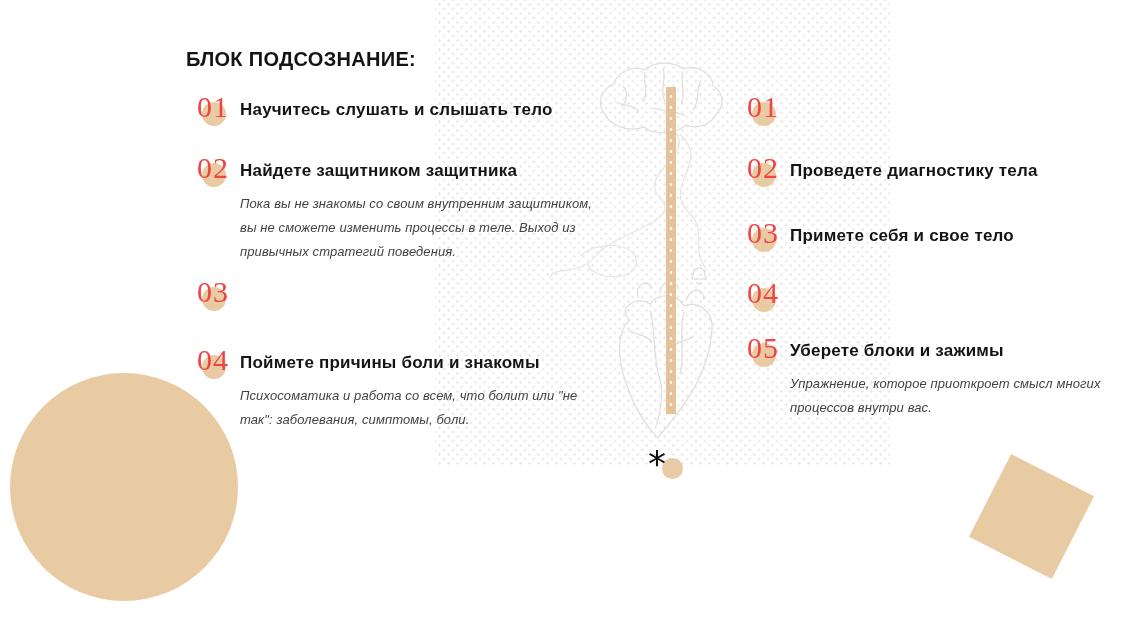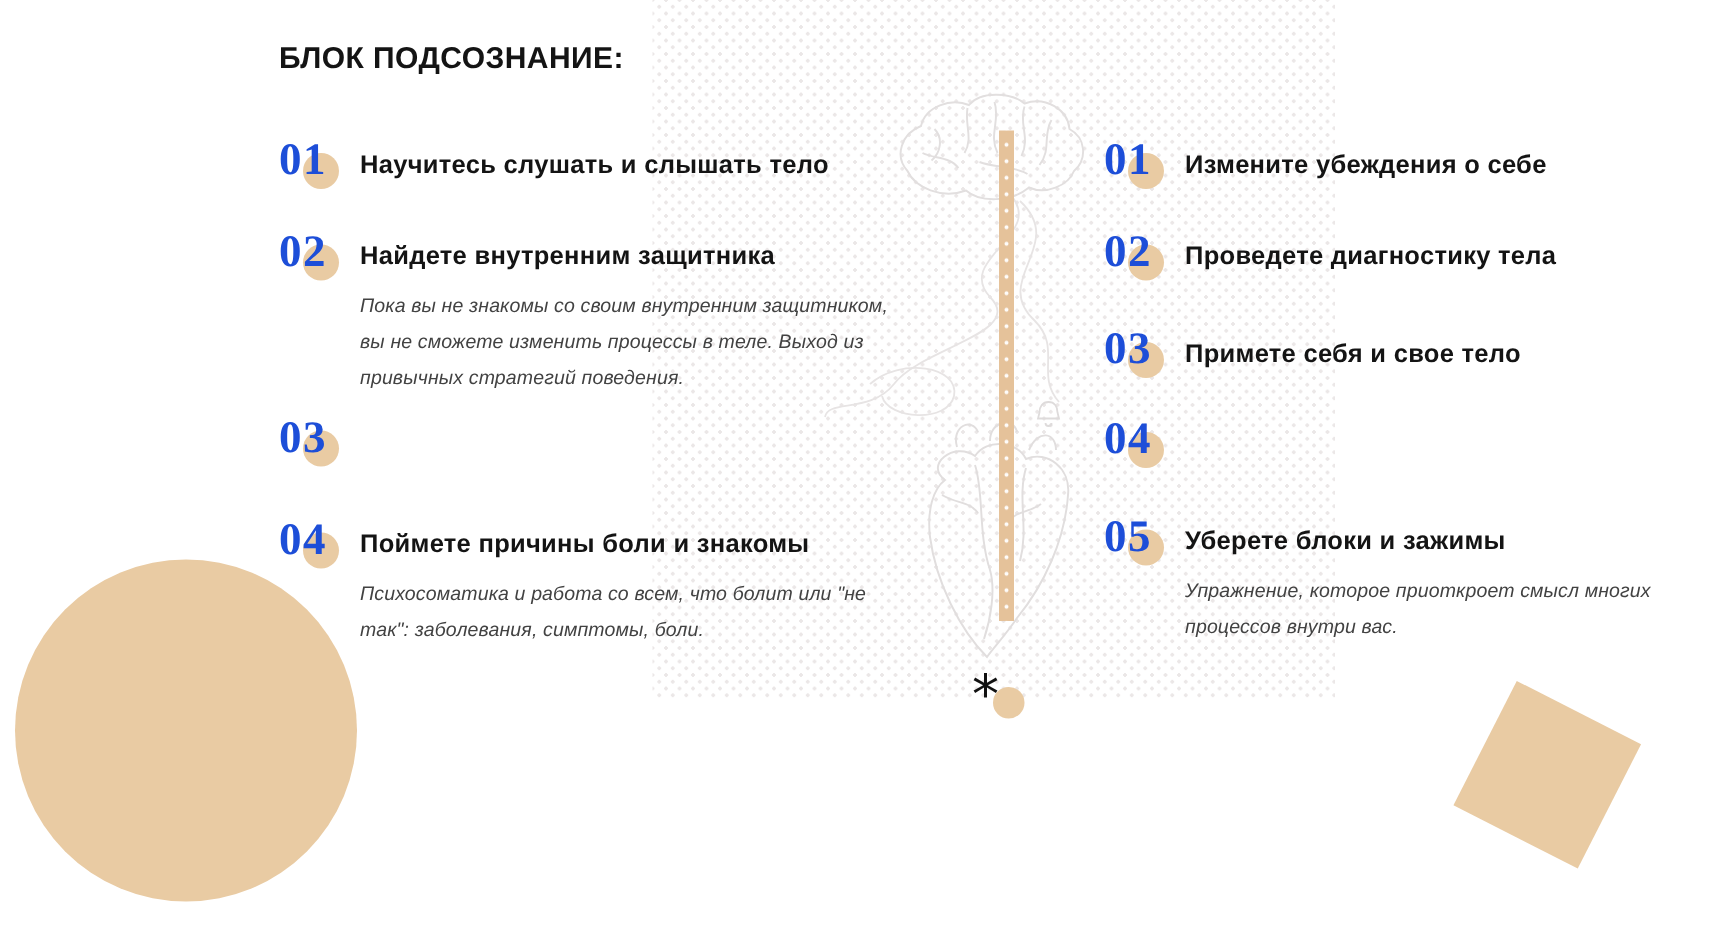--- a/index.html
+++ b/index.html
@@ -45,56 +45,56 @@
     position:absolute; left:662px; top:458px; width:21px; height:21px;
     border-radius:50%; background:#e9cba3; z-index:2;
   }
   .asterisk {
     position:absolute; left:648px; top:446px; z-index:3;
     font-family:"DejaVu Sans", sans-serif; font-size:36px; line-height:36px;
     color:#111111; font-weight:400;
   }
   
   .col-header {
-    position:absolute; top:28px; z-index:3;
+    position:absolute; top:48px; z-index:3;
     font-size:20px; font-weight:700; letter-spacing:.3px; color:#141414;
     white-space:nowrap;
   }
   .hdr-left  { left:186px; }
   .hdr-right { left:736px; }
   .item {
     position:absolute; z-index:3;
     display:grid; grid-template-columns:54px 1fr; column-gap:0;
   }
   .item-left  { left:186px; width:424px; }
   .item-right { left:736px; width:400px; }
   .num {
     position:relative; grid-column:1; width:54px;
     font-family:"Liberation Serif", serif; font-size:30px; line-height:30px;
-    font-weight:700; color:#1d4ed8; letter-spacing:1px;
+    font-weight:400; color:#ef4444; letter-spacing:1px;text-align:center;
   }
   .num .digits { position:relative; z-index:1; }
   .num .num-dot {
     position:absolute; left:16px; top:10px; width:24px; height:24px;
     border-radius:50%; background:#e9cba3; z-index:0;
   }
   .ttl {
     grid-column:2; padding-top:8px;
     font-size:17px; font-weight:700; color:#141414; white-space:nowrap;
     letter-spacing:.2px;
   }
   .desc {
     grid-column:2; margin-top:9px; width:362px;
     font-size:13px; font-weight:400; color:#424242; line-height:1.85;
     letter-spacing:.1px;
     font-style:italic;
   }
   
   .l1 { top:92px; }  .l2 { top:153px; } .l3 { top:277px; } .l4 { top:345px; }
-  .r1 { top:92px; }  .r2 { top:153px; } .r3 { top:218px; } .r4 { top:278px; } .r5 { top:343px; }
+  .r1 { top:92px; }  .r2 { top:153px; } .r3 { top:218px; } .r4 { top:278px; } .r5 { top:333px; }
 </style>
 </head>
 <body>
 
 <div class="page">
 
   <div class="dots"></div>
 
   <div class="illus brain">
     <svg viewBox="0 0 134 78" fill="none" stroke="#e2dfdf" stroke-width="1.3">
@@ -133,38 +133,37 @@
 
   <div class="col-header hdr-left">БЛОК ПОДСОЗНАНИЕ:</div>
 
   <div class="item item-left l1">
     <span class="num"><i class="num-dot"></i><span class="digits">01</span></span>
     <div class="ttl">Научитесь слушать и слышать тело</div>
   </div>
 
   <div class="item item-left l2">
     <span class="num"><i class="num-dot"></i><span class="digits">02</span></span>
-    <div class="ttl">Найдете внутренним защитника</div>
+    <div class="ttl">Найдете защитником защитника</div>
     <div class="desc">Пока вы не знакомы со своим внутренним защитником, вы не сможете изменить процессы в теле. Выход из привычных стратегий поведения.</div>
   </div>
 
   <div class="item item-left l3">
     <span class="num"><i class="num-dot"></i><span class="digits">03</span></span>
   </div>
 
   <div class="item item-left l4">
     <span class="num"><i class="num-dot"></i><span class="digits">04</span></span>
     <div class="ttl">Поймете причины боли и знакомы</div>
     <div class="desc">Психосоматика и работа со всем, что болит или "не так": заболевания, симптомы, боли.</div>
   </div>
 
 
   <div class="item item-right r1">
     <span class="num"><i class="num-dot"></i><span class="digits">01</span></span>
-    <div class="ttl">Измените убеждения о себе</div>
   </div>
 
   <div class="item item-right r2">
     <span class="num"><i class="num-dot"></i><span class="digits">02</span></span>
     <div class="ttl">Проведете диагностику тела</div>
   </div>
 
   <div class="item item-right r3">
     <span class="num"><i class="num-dot"></i><span class="digits">03</span></span>
     <div class="ttl">Примете себя и свое тело</div>

